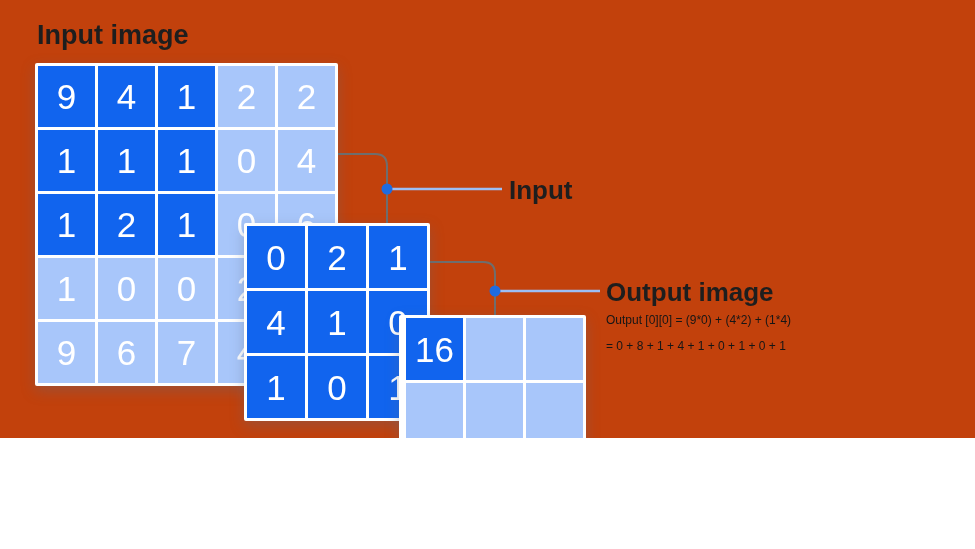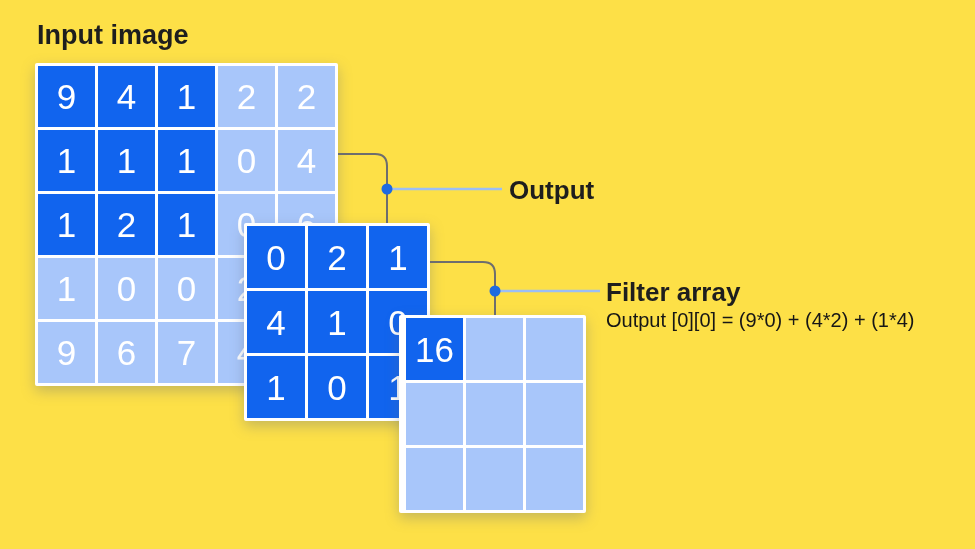--- a/index.html
+++ b/index.html
@@ -1,17 +1,17 @@
 <!DOCTYPE html>
 <html style="--dark-blue: #1164ee; --light-blue: #a8c6fa; --gray-line: #6e6e6e; --blue-line: #9cbef5; --dot-blue: #1e6be0;"><head>
 <meta charset="utf-8">
 <style>
   html,body{margin:0;padding:0;background:#ffffff;}
   .stage{
-    position:relative;width:975px;height:549px;background:#fde047;overflow:hidden;
+    position:relative;width:975px;height:438px;background:#c2410c;overflow:hidden;
     font-family:"Liberation Sans", sans-serif;color:#1c1c1c;
   }
   .connectors{position:absolute;left:0;top:0;z-index:1;}
   .connectors .gray{stroke:var(--gray-line);stroke-width:2;fill:none;}
   .connectors .blue{stroke:var(--blue-line);stroke-width:2.5;fill:none;}
   .connectors .dot{fill:var(--dot-blue);}
   .grid{
     position:absolute;display:grid;gap:3px;padding:3px;background:#ffffff;
     border-radius:2px;box-shadow:0 5px 14px rgba(95,105,125,0.35);
   }
@@ -26,21 +26,21 @@
   .cell.light{background:var(--light-blue);}
   .title{
     position:absolute;left:37px;top:20px;z-index:5;
     font-size:27px;font-weight:700;color:#1e1e1e;
   }
   .label{position:absolute;z-index:5;font-size:26px;font-weight:700;color:#1e1e1e;}
   .label.filter-label{left:509px;top:175px;}
   .label.output-label{left:606px;top:277px;}
   .calc{
     position:absolute;left:606px;top:307px;z-index:5;
-    font-size:20px;line-height:26px;color:#161616;white-space:nowrap;
+    font-size:12px;line-height:26px;color:#161616;white-space:nowrap;
   }
 </style>
 </head>
 <body>
 
 <div class="stage">
 
   <svg class="connectors" width="975" height="549" viewBox="0 0 975 549">
     <path class="gray" d="M337,154 H375 Q387,154 387,166 V226"></path>
     <path class="gray" d="M427,262 H483 Q495,262 495,274 V318"></path>
@@ -97,21 +97,22 @@
       <div class="cell light"></div>
       <div class="cell light"></div>
       <div class="cell light"></div>
       <div class="cell light"></div>
       <div class="cell light"></div>
       <div class="cell light"></div>
       <div class="cell light"></div>
       <div class="cell light"></div>
     </div>
 
-  <div class="label filter-label">Output</div>
+  <div class="label filter-label">Input</div>
 
-  <div class="label output-label">Filter array</div>
+  <div class="label output-label">Output image</div>
 
   <div class="calc">
     <div>Output [0][0] = (9*0) + (4*2) + (1*4)</div>
+    <div>= 0 + 8 + 1 + 4 + 1 + 0 + 1 + 0 + 1</div>
   </div>
 
 </div>
 
 </body></html>

